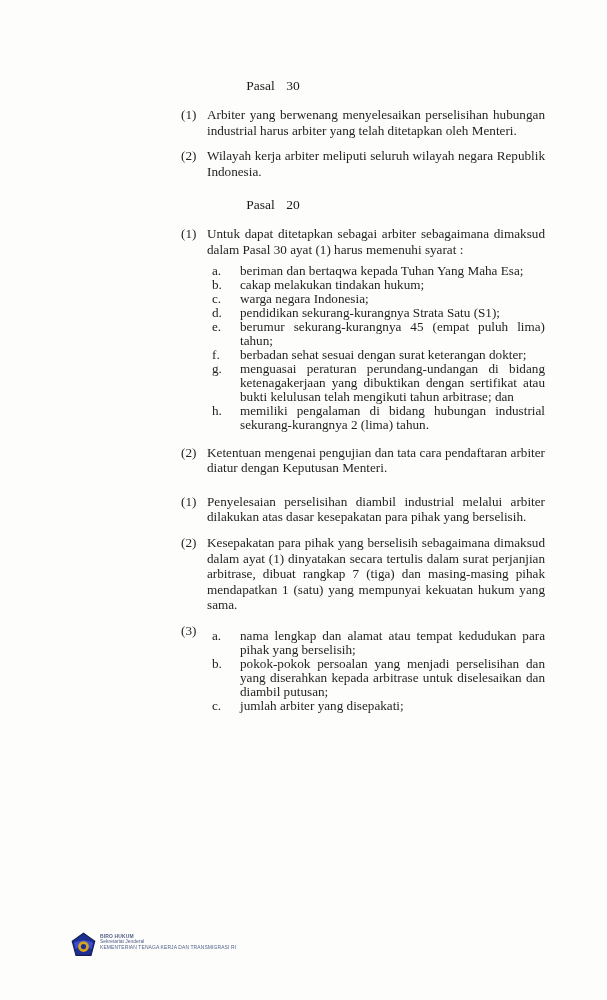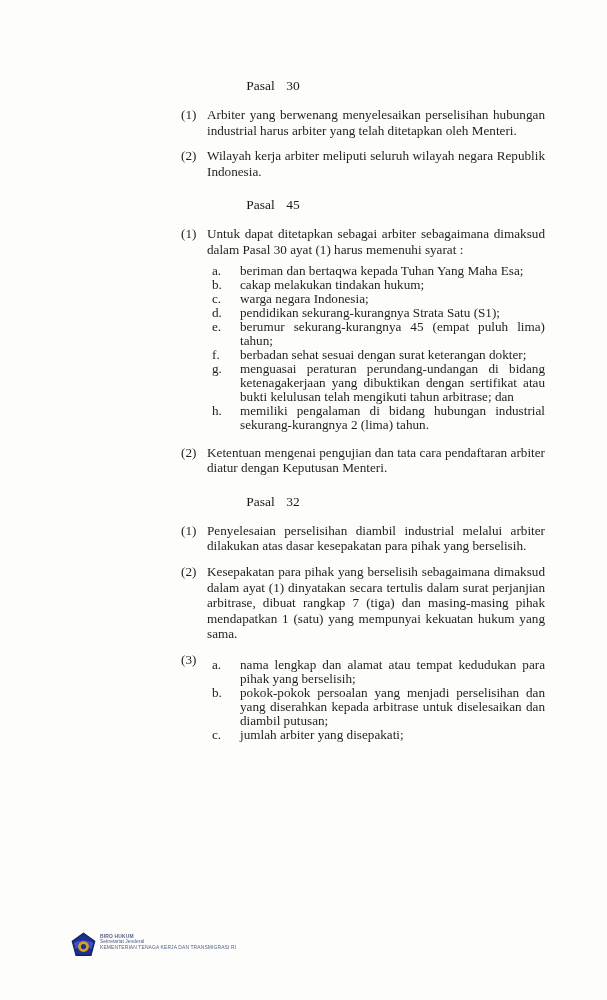--- a/index.html
+++ b/index.html
@@ -67,21 +67,21 @@
             <span class="item-num">(1)</span>
             <div class="item-body"><span>Arbiter yang berwenang menyelesaikan perselisihan hubungan industrial harus arbiter yang telah ditetapkan oleh Menteri.</span></div>
           </div>
           <div class="item">
             <span class="item-num">(2)</span>
             <div class="item-body"><span>Wilayah kerja arbiter meliputi seluruh wilayah negara Republik Indonesia.</span></div>
           </div>
         </div>
       </div>
       <div class="section">
-        <div class="section-heading">Pasal 45</div>
+        <div class="section-heading">Pasal 20</div>
         <div class="items">
           <div class="item">
             <span class="item-num">(1)</span>
             <div class="item-body"><span>Untuk dapat ditetapkan sebagai arbiter sebagaimana dimaksud dalam Pasal 30 ayat (1) harus memenuhi syarat :</span><div class="sublist">
                 <div class="subitem">
                   <span class="sub-letter">a.</span>
                   <div class="sub-body">beriman dan bertaqwa kepada Tuhan Yang Maha Esa;</div>
                 </div>
                 <div class="subitem">
                   <span class="sub-letter">b.</span>
@@ -113,21 +113,20 @@
                 </div>
               </div></div>
           </div>
           <div class="item">
             <span class="item-num">(2)</span>
             <div class="item-body"><span>Ketentuan mengenai pengujian dan tata cara pendaftaran arbiter diatur dengan Keputusan Menteri.</span></div>
           </div>
         </div>
       </div>
       <div class="section">
-        <div class="section-heading">Pasal 32</div>
         <div class="items">
           <div class="item">
             <span class="item-num">(1)</span>
             <div class="item-body"><span>Penyelesaian perselisihan diambil industrial melalui arbiter dilakukan atas dasar kesepakatan para pihak yang berselisih.</span></div>
           </div>
           <div class="item">
             <span class="item-num">(2)</span>
             <div class="item-body"><span>Kesepakatan para pihak yang berselisih sebagaimana dimaksud dalam ayat (1) dinyatakan secara tertulis dalam surat perjanjian arbitrase, dibuat rangkap 7 (tiga) dan masing-masing pihak mendapatkan 1 (satu) yang mempunyai kekuatan hukum yang sama.</span></div>
           </div>
           <div class="item">

